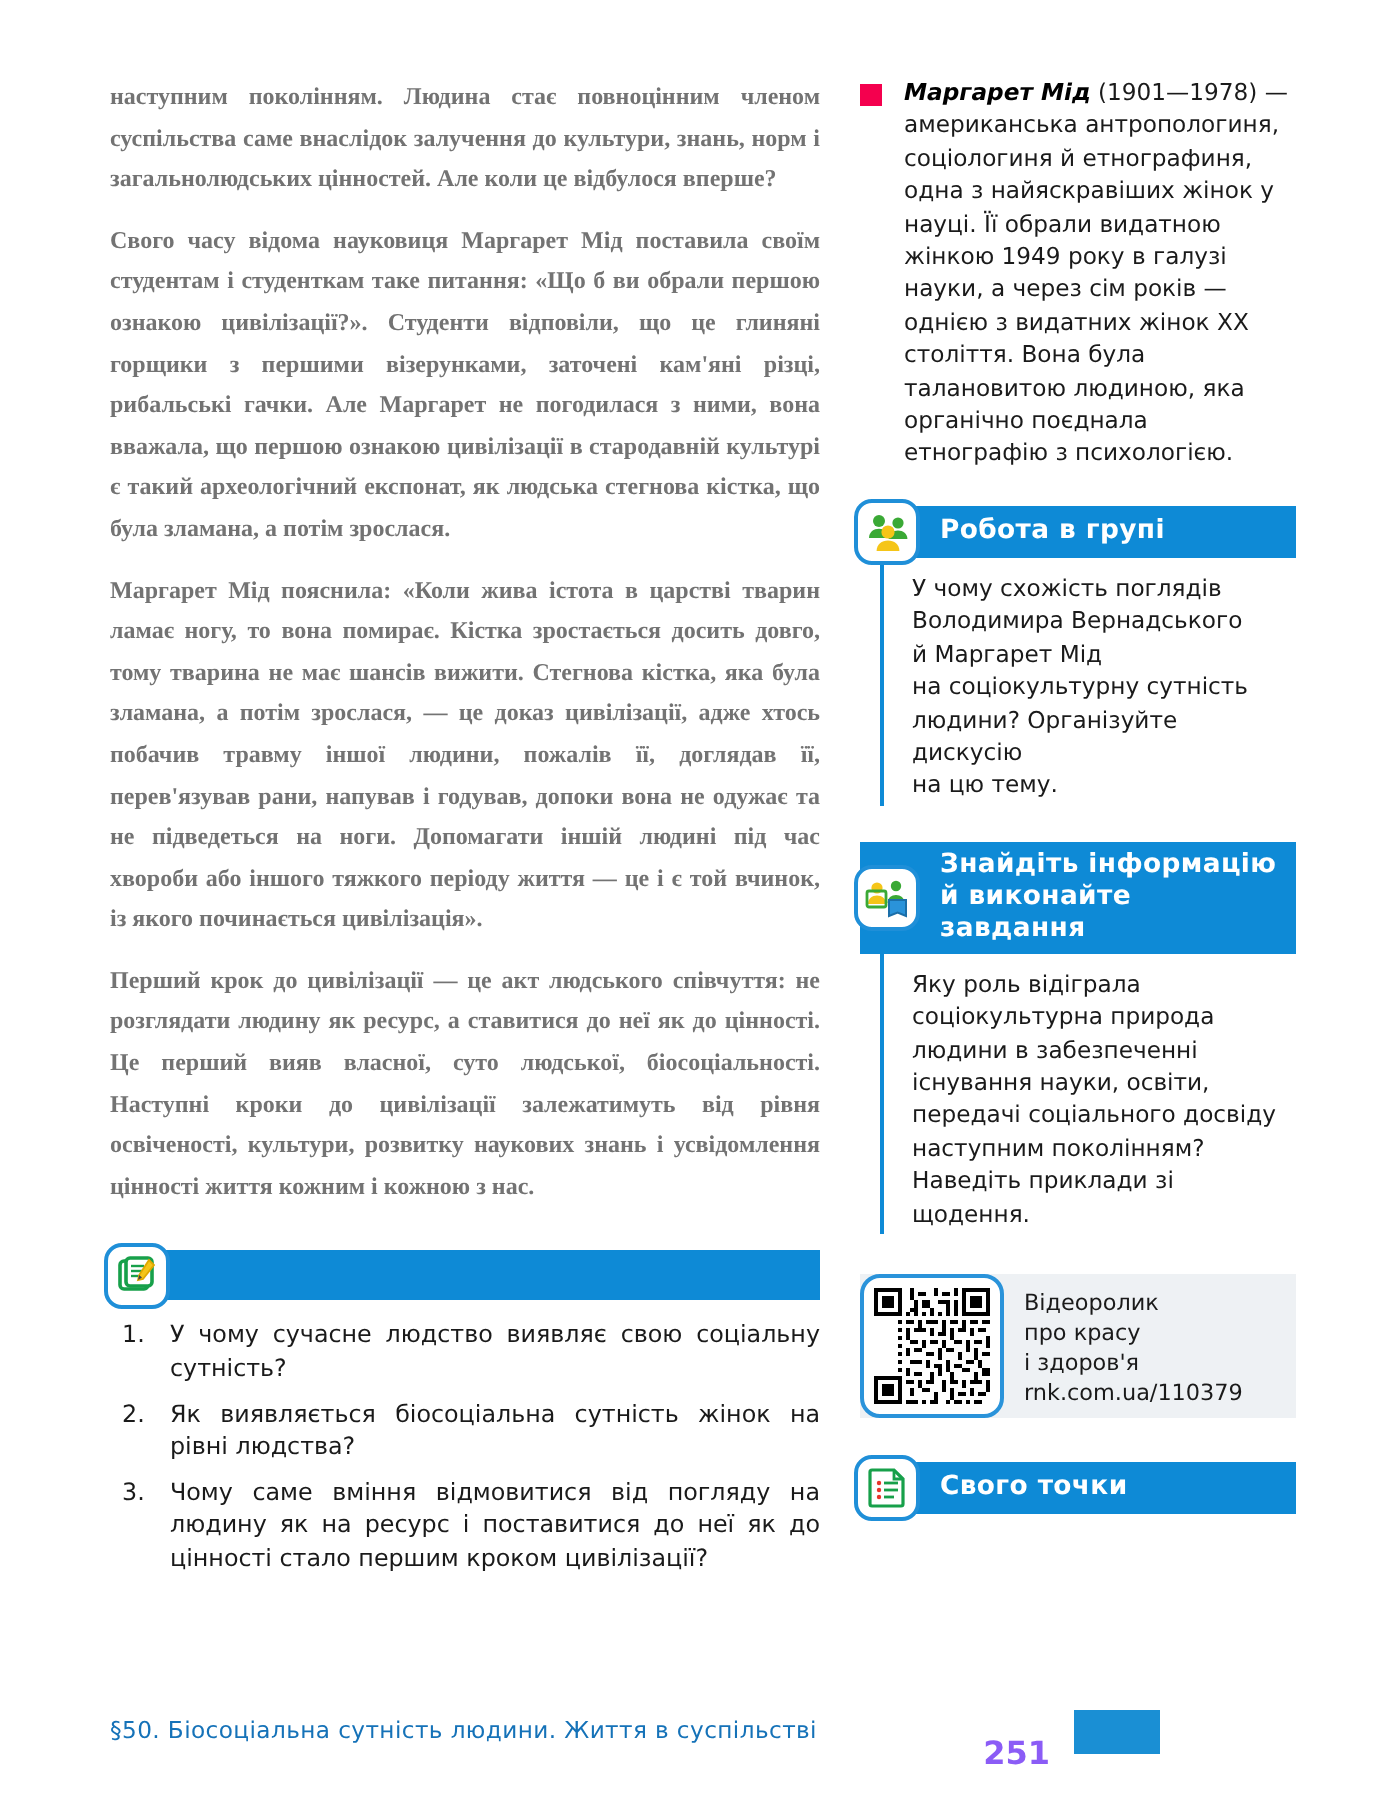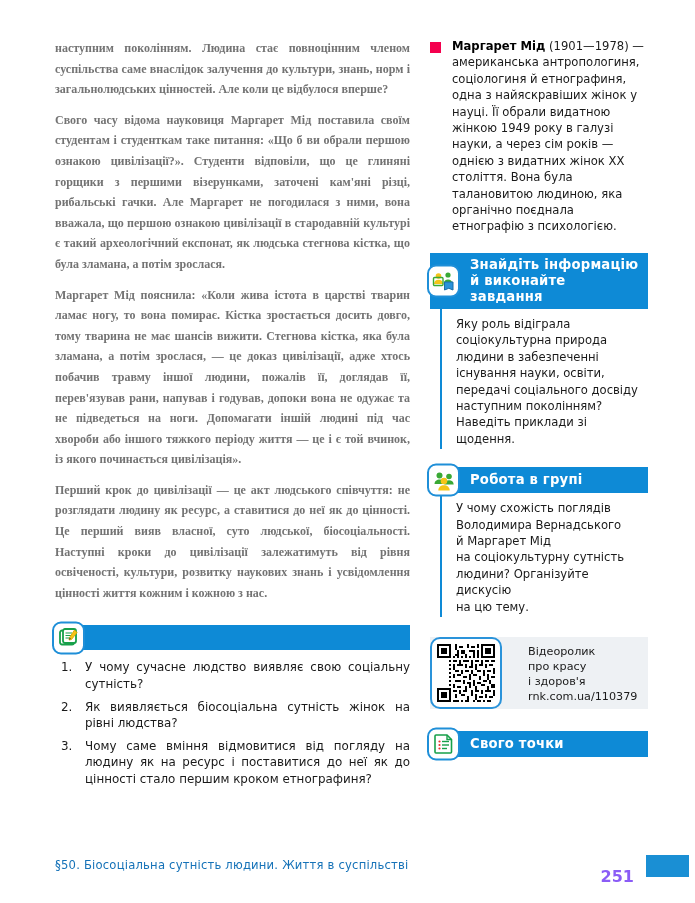--- a/index.html
+++ b/index.html
@@ -66,20 +66,21 @@
     position: absolute;
     left: 0px;
     top: 4px;
     width: 11px;
     height: 11px;
     background: #f4004e;
   }
   .bio-name {
     font-weight: bold;
     color: #000000;
+    font-style: italic;
   }
 
   
   .box {
     position: relative;
     margin-top: 18px;
   }
   .banner {
     position: relative;
     background: #0e8ad6;
@@ -166,35 +167,35 @@
     background: #ffffff;
     border: 2px solid #2a93da;
     border-radius: 10px;
     box-sizing: border-box;
     display: flex;
     align-items: center;
     justify-content: center;
     flex: 0 0 auto;
   }
   .qr-caption {
-    padding: 6px 4px 4px 26px;
+    padding: 6px 4px 4px 10px;
     font-size: 11.2px;
     line-height: 15.2px;
     color: #1a1a1a;
     white-space: pre-line;
     align-self: center;
     font-family: "DejaVu Sans", sans-serif;
   }
 
   
   .footer {
     position: absolute;
     left: 0;
     top: 855px;
-    width: 689px;
+    width: 580px;
     height: 26px;
   }
   .footer-text {
     position: absolute;
     left: 55px;
     top: 3px;
     font-size: 11.6px;
     color: #1572b8;
     letter-spacing: 0.2px;
     font-family: "DejaVu Sans", sans-serif;
@@ -248,32 +249,54 @@
         <li>
           <span class="qnum">1.</span>
           <span>У чому сучасне людство виявляє свою соціальну сутність?</span>
         </li>
         <li>
           <span class="qnum">2.</span>
           <span>Як виявляється біосоціальна сутність жінок на рівні людства?</span>
         </li>
         <li>
           <span class="qnum">3.</span>
-          <span>Чому саме вміння відмовитися від погляду на людину як на ресурс і поставитися до неї як до цінності стало першим кроком етнографиня?</span>
+          <span>Чому саме вміння відмовитися від погляду на людину як на ресурс і поставитися до неї як до цінності стало першим кроком цивілізації?</span>
         </li>
       </ol>
     </div>
 
   </div>
 
   <div class="col-side">
 
     <div class="bio-block">
       <span class="bio-bullet"></span>
       <span class="bio-name">Маргарет Мід</span><span> (1901—1978) — американська антропологиня, соціологиня й етнографиня, одна з найяскравіших жінок у науці. Її обрали видатною жінкою 1949 року в галузі науки, а через сім років — однією з видатних жінок ХХ століття. Вона була талановитою людиною, яка органічно поєднала етнографію з психологією.</span>
+    </div>
+
+    <div class="box">
+      <div class="banner">
+        <span class="banner-icon">
+          <svg width="24" height="24" viewBox="0 0 24 24">
+            <circle cx="7.5" cy="7" r="3" fill="#3aa935"></circle>
+            <path d="M2.5 15.5c0-3 2.4-4.6 5-4.6s5 1.6 5 4.6z" fill="#3aa935"></path>
+            <circle cx="17" cy="8" r="2.8" fill="#3aa935"></circle>
+            <path d="M12.3 16c0-2.8 2.2-4.3 4.7-4.3s4.7 1.5 4.7 4.3z" fill="#3aa935"></path>
+            <circle cx="12" cy="12.5" r="3.3" fill="#f5c518"></circle>
+            <path d="M6.3 22c0-3.4 2.6-5.3 5.7-5.3s5.7 1.9 5.7 5.3z" fill="#f5c518"></path>
+          </svg>
+        </span>
+        <span class="banner-title">Робота в групі</span>
+      </div>
+      <div class="box-body">У чому схожість поглядів
+Володимира Вернадського
+й Маргарет Мід
+на соціокультурну сутність
+людини? Організуйте дискусію
+на цю тему.</div>
     </div>
 
     <div class="box">
       <div class="banner">
         <span class="banner-icon">
           <svg width="24" height="24" viewBox="0 0 24 24">
             <circle cx="6.5" cy="7.5" r="2.8" fill="#f5c518"></circle>
             <path d="M2 15.5c0-2.8 2-4.3 4.5-4.3s4.5 1.5 4.5 4.3z" fill="#f5c518"></path>
             <rect x="1.5" y="9" width="9.5" height="8" rx="1" fill="none" stroke="#3aa935" stroke-width="1.4"></rect>
             <circle cx="16" cy="6.5" r="2.6" fill="#3aa935"></circle>
@@ -284,42 +307,20 @@
         <span class="banner-title">Знайдіть інформацію
 й виконайте завдання</span>
       </div>
       <div class="box-body">Яку роль відіграла
 соціокультурна природа
 людини в забезпеченні
 існування науки, освіти,
 передачі соціального досвіду
 наступним поколінням?
 Наведіть приклади зі щодення.</div>
-    </div>
-
-    <div class="box">
-      <div class="banner">
-        <span class="banner-icon">
-          <svg width="24" height="24" viewBox="0 0 24 24">
-            <circle cx="7.5" cy="7" r="3" fill="#3aa935"></circle>
-            <path d="M2.5 15.5c0-3 2.4-4.6 5-4.6s5 1.6 5 4.6z" fill="#3aa935"></path>
-            <circle cx="17" cy="8" r="2.8" fill="#3aa935"></circle>
-            <path d="M12.3 16c0-2.8 2.2-4.3 4.7-4.3s4.7 1.5 4.7 4.3z" fill="#3aa935"></path>
-            <circle cx="12" cy="12.5" r="3.3" fill="#f5c518"></circle>
-            <path d="M6.3 22c0-3.4 2.6-5.3 5.7-5.3s5.7 1.9 5.7 5.3z" fill="#f5c518"></path>
-          </svg>
-        </span>
-        <span class="banner-title">Робота в групі</span>
-      </div>
-      <div class="box-body">У чому схожість поглядів
-Володимира Вернадського
-й Маргарет Мід
-на соціокультурну сутність
-людини? Організуйте дискусію
-на цю тему.</div>
     </div>
 
     <div class="qr-block">
       <span class="qr-frame">
         <svg width="58" height="58" viewBox="0 0 29 29" shape-rendering="crispEdges">
           <rect width="29" height="29" fill="#ffffff"></rect>
           <g fill="#000000">
 
             <rect x="0" y="0" width="7" height="1"></rect>
               <rect x="0" y="6" width="7" height="1"></rect>

